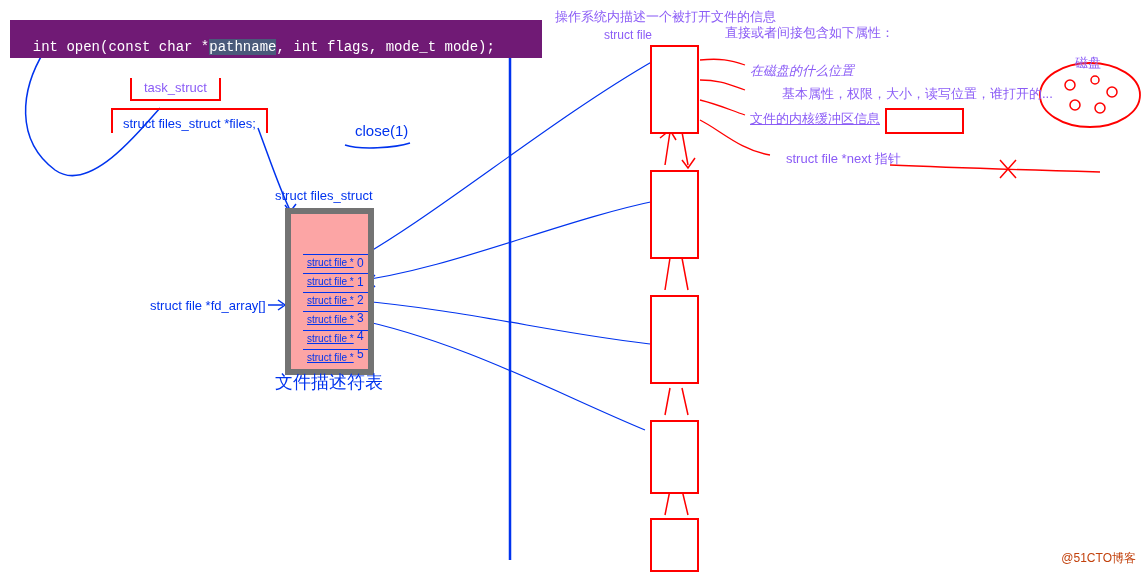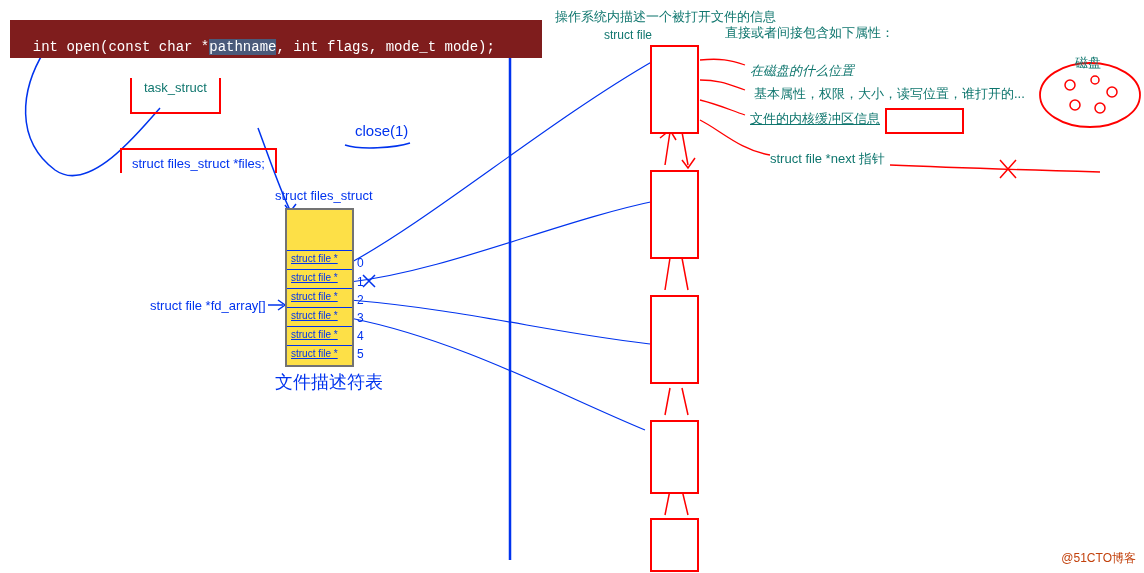--- a/index.html
+++ b/index.html
@@ -8,32 +8,32 @@
     width: 1144px;
     height: 573px;
     background: #ffffff;
     font-family: "Microsoft YaHei", Arial, sans-serif;
     font-size: 13px;
     overflow: hidden;
     position: relative;
   }
   .abs { position: absolute; }
   .code-bar {
-    background: #7f1d1d;
+    background: #701a75;
     color: #fff;
     font-family: "Courier New", monospace;
     font-size: 14px;
     padding: 3px 6px;
     white-space: pre;
   }
   .code-bar .hl { background: #4a5a7a; }
-  .red-text { color: #0f766e; }
+  .red-text { color: #8b5cf6; }
   .blue-text { color: #0033ee; }
   .red-box { border: 2px solid #ff0000; background: #fff; }
-  .blue-box { border: 2px solid #737373; background: #fde047; }
+  .blue-box { border: 6px solid #737373; background: #fca5a5; padding-left: 12px; }
   .fd-row { border-top: 1px solid #0033ee; font-size: 10px; color: #0033ee; padding: 2px 4px; height: 14px; text-decoration: underline; }
   .fd-idx { position: absolute; color: #0033ee; font-size: 12px; }
   .watermark { position: absolute; right: 8px; bottom: 6px; color: #c2410c; font-size: 12px; }
 </style>
 </head>
 <body>
 
 <svg class="abs" width="1144" height="573" style="left:0;top:0;pointer-events:none">
 
   <line x1="510" y1="25" x2="510" y2="560" stroke="#0033ee" stroke-width="2.5"></line>
@@ -86,25 +86,25 @@
   <circle cx="1095" cy="80" r="4" stroke="#ff0000" stroke-width="1.5" fill="none"></circle>
   <circle cx="1112" cy="92" r="5" stroke="#ff0000" stroke-width="1.5" fill="none"></circle>
   <circle cx="1075" cy="105" r="5" stroke="#ff0000" stroke-width="1.5" fill="none"></circle>
   <circle cx="1100" cy="108" r="5" stroke="#ff0000" stroke-width="1.5" fill="none"></circle>
 </svg>
 
 <div class="abs code-bar" style="left:10px; top:20px; width:520px;">
   <span>int open(const char *</span><span class="hl">pathname</span><span>, int flags, mode_t mode);</span>
 </div>
 
-<div class="abs" style="left:130px; top:78px; border-left:2px solid #ff0000; border-right:2px solid #ff0000; border-bottom:2px solid #ff0000; padding:2px 12px 17px;">
+<div class="abs" style="left:130px; top:78px; border-left:2px solid #ff0000; border-right:2px solid #ff0000; border-bottom:2px solid #ff0000; padding:2px 12px 4px;">
   <span class="red-text">task_struct</span>
 </div>
 
-<div class="abs" style="left:120px; top:108px; border-left:2px solid #ff0000; border-right:2px solid #ff0000; border-top:2px solid #ff0000; padding:6px 10px 2px;margin-top:40px;">
+<div class="abs" style="left:111px; top:108px; border-left:2px solid #ff0000; border-right:2px solid #ff0000; border-top:2px solid #ff0000; padding:6px 10px 2px;">
   <span class="blue-text">struct files_struct *files;</span>
 </div>
 
 <div class="abs blue-text" style="left:355px; top:122px; font-size:15px;">close(1)</div>
 
 <div class="abs blue-text" style="left:275px; top:188px;">struct files_struct</div>
 
 <div class="abs blue-text" style="left:150px; top:298px;">struct file *fd_array[]</div>
 
 <div class="abs blue-box" style="left:285px; top:208px; width:65px; height:155px;">
@@ -130,22 +130,22 @@
 <div class="abs red-text" style="left:604px; top:28px; font-size:12px;">struct file</div>
 
 <div class="abs red-box" style="left:650px; top:45px; width:45px; height:85px;"></div>
 <div class="abs red-box" style="left:650px; top:170px; width:45px; height:85px;"></div>
 <div class="abs red-box" style="left:650px; top:295px; width:45px; height:85px;"></div>
 <div class="abs red-box" style="left:650px; top:420px; width:45px; height:70px;"></div>
 <div class="abs red-box" style="left:650px; top:518px; width:45px; height:50px;"></div>
 
 <div class="abs red-text" style="left:725px; top:24px;">直接或者间接包含如下属性：</div>
 <div class="abs red-text" style="left:750px; top:62px;font-style:italic;">在磁盘的什么位置</div>
-<div class="abs red-text" style="left:754px; top:85px;text-align:center;">基本属性，权限，大小，读写位置，谁打开的...</div>
+<div class="abs red-text" style="left:782px; top:85px;text-align:center;">基本属性，权限，大小，读写位置，谁打开的...</div>
 <div class="abs red-text" style="left:750px; top:110px;text-decoration:underline;">文件的内核缓冲区信息</div>
 
 <div class="abs red-box" style="left:885px; top:108px; width:75px; height:22px;"></div>
 
-<div class="abs red-text" style="left:770px; top:150px;">struct file *next 指针</div>
+<div class="abs red-text" style="left:786px; top:150px;">struct file *next 指针</div>
 
 <div class="abs red-text" style="left:1075px; top:38px;margin-top:16px;">磁盘</div>
 
 <div class="watermark">@51CTO博客</div>
 
 </body></html>

